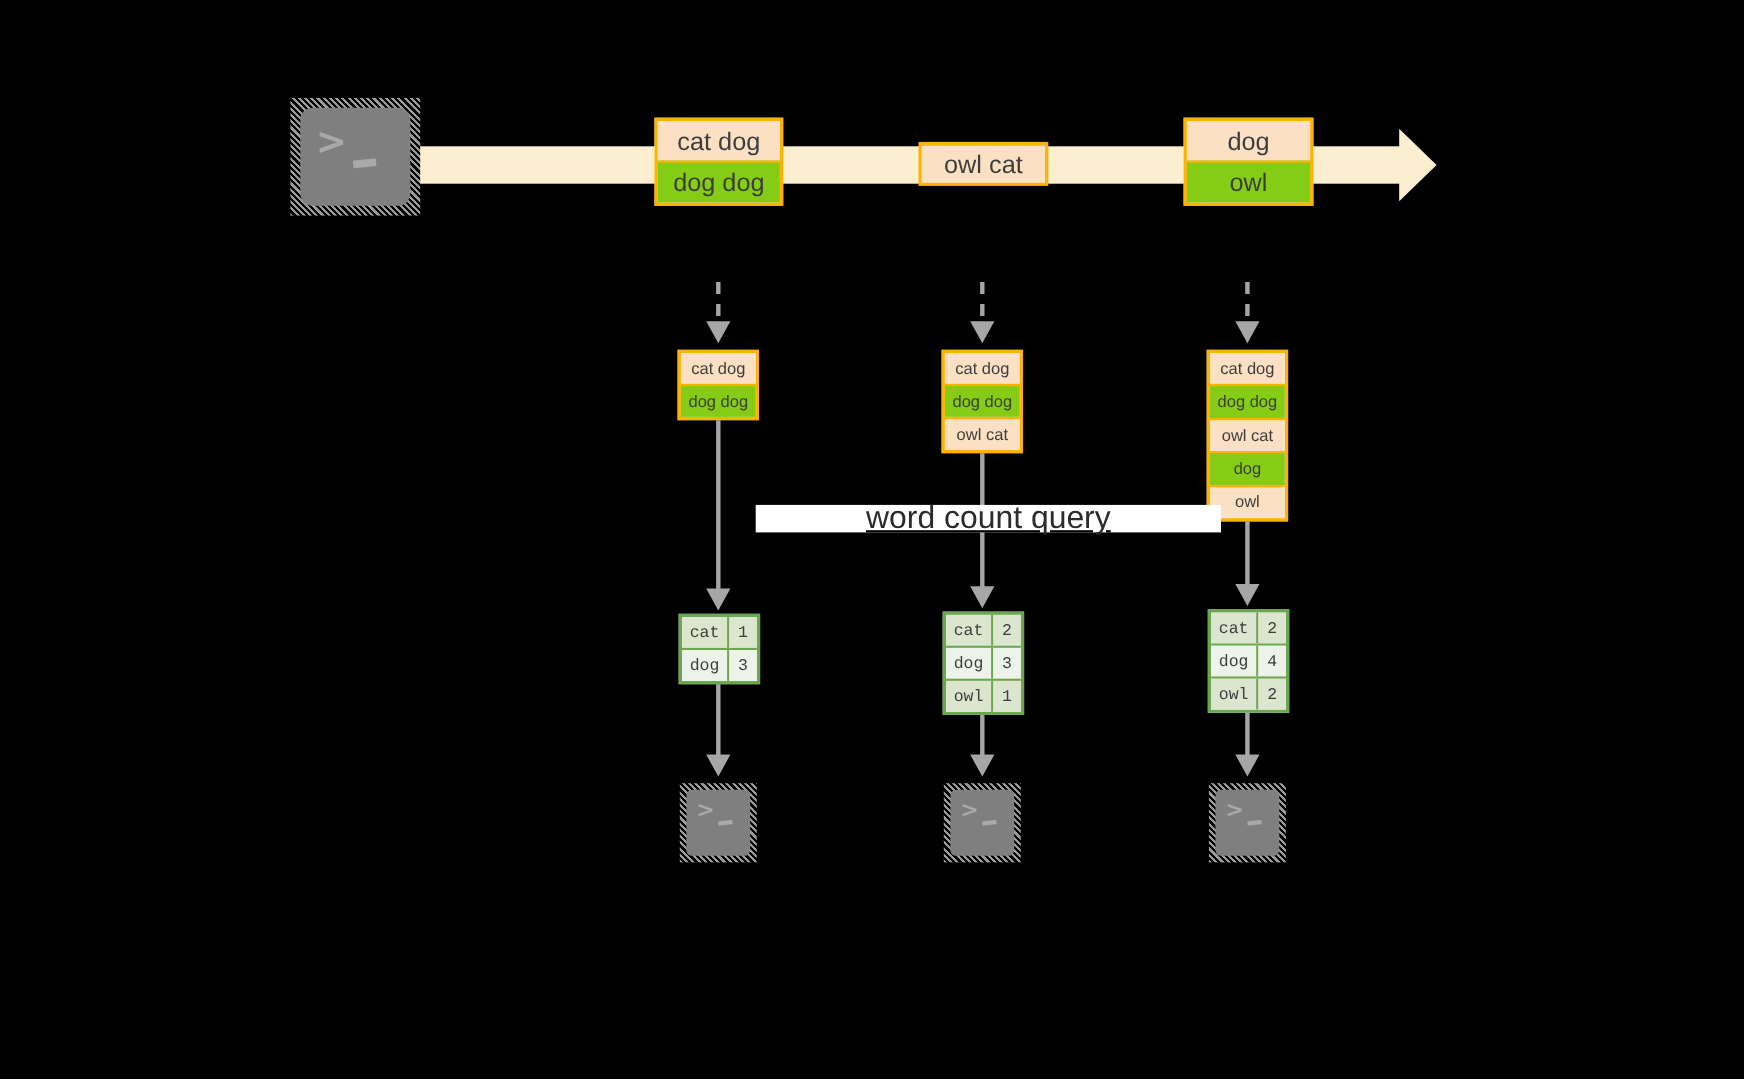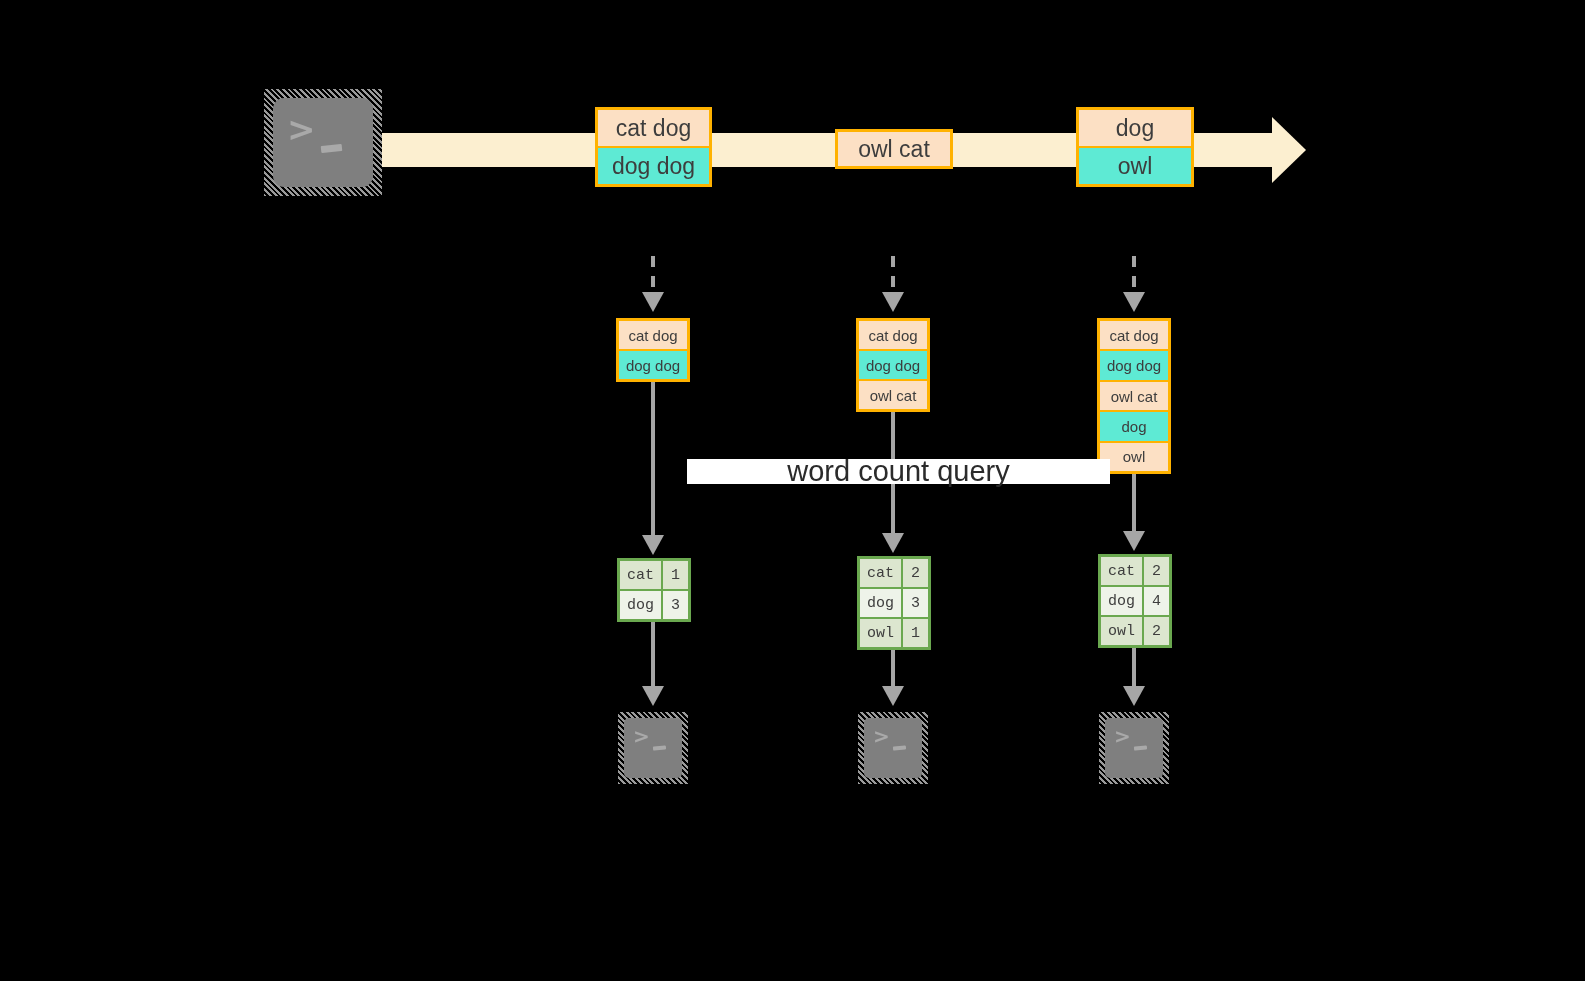--- a/index.html
+++ b/index.html
@@ -74,21 +74,21 @@
     display: flex;
     flex-direction: column;
   }
   .orow {
     box-sizing: border-box;
     flex: 1 1 auto;
     display: flex;
     align-items: center;
     justify-content: center;
     color: #3d3d3d;
-    background: #5eead4;
+    background: #84cc16;
     white-space: nowrap;
   }
   .orow.dark { background: #fce0c4; }
   .orow + .orow { border-top: 2px solid #ffb200; }
 
   .obox.stream { font-size: 23px; }
   .obox.stream .orow { padding: 0 14px; }
   .obox.stack  { font-size: 15px; }
   .obox.stack .orow { padding: 0 8px; }
 
@@ -289,17 +289,17 @@
   <div class="vline" style="left:1132px; top:648px; height:40px;"></div>
   <div class="vhead" style="left:1123px; top:686px;"></div>
 
   <div class="terminal small" style="left:1099px; top:712px; width:70px; height:72px;">
     <div class="tbody">
       <span class="prompt-chevron" style="left:9px; top:8px; font-size:20px;">&gt;</span>
       <span class="prompt-underscore" style="left:29px; top:28px; width:13px; height:4px; transform:rotate(-6deg);"></span>
     </div>
   </div>
 
-  <div class="query-band" style="left:687px; top:459px; width:423px; height:25px;">
+  <div class="query-band" style="left:687px; top:459px; width:423px; height:25px;text-decoration:underline;">
     <span class="qtext">word count query</span>
   </div>
 
 </div>
 
 </body></html>

